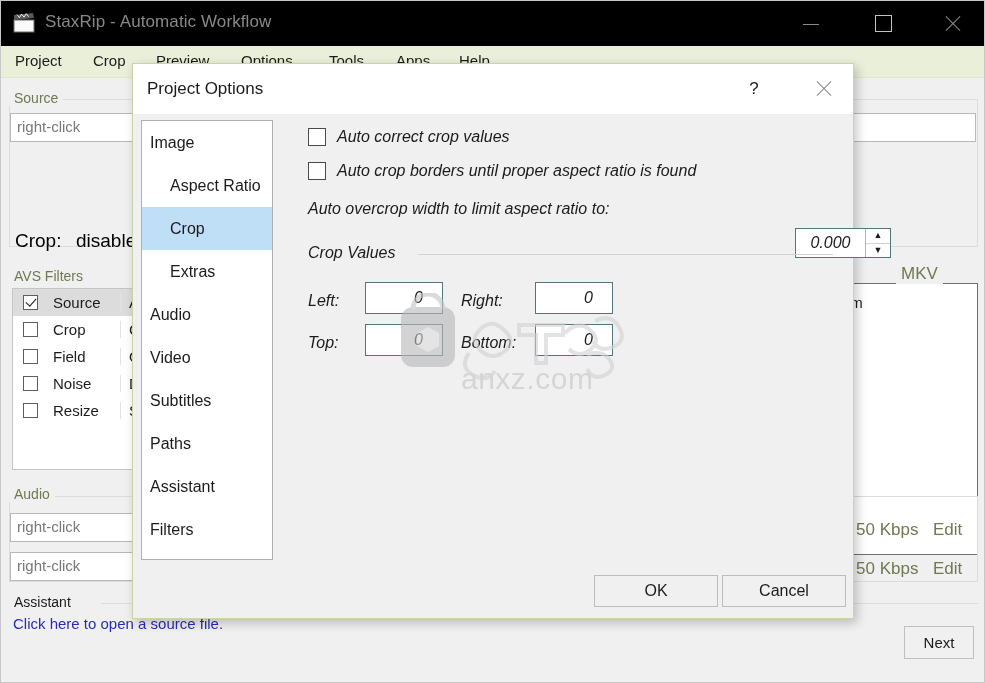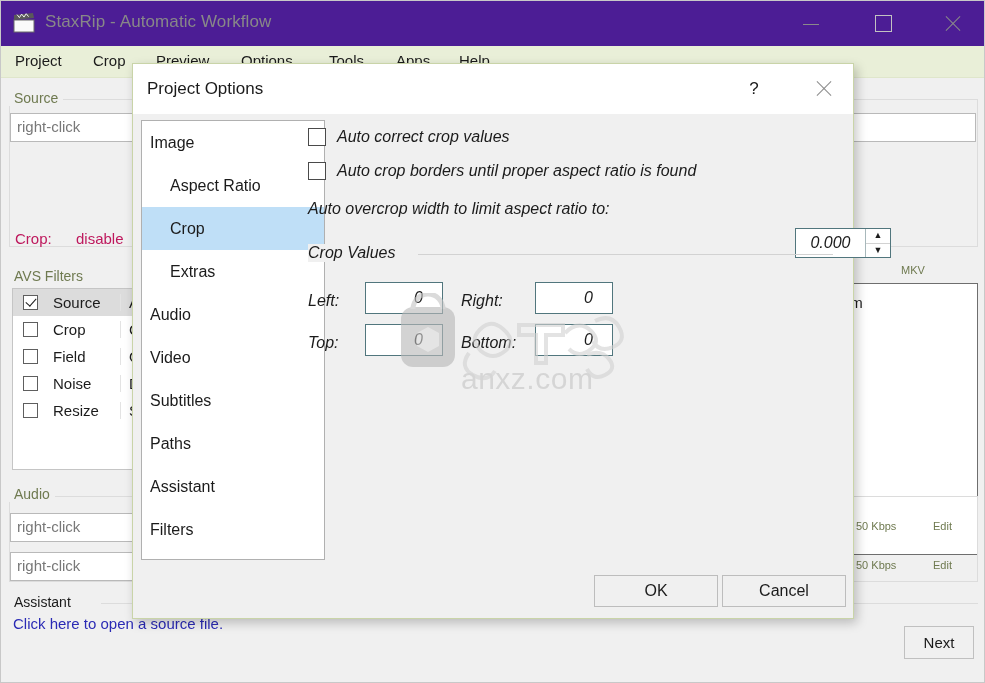--- a/index.html
+++ b/index.html
@@ -15,21 +15,21 @@
     background: #f0f0f0;
     border: 1px solid #c8c8c8;
     box-sizing: border-box;
     overflow: hidden;
   }
 
   
   .titlebar {
     position: absolute; left: 0; top: 0;
     width: 985px; height: 45px;
-    background: #4c1d95;
+    background: #000000;
     box-sizing: border-box;
   }
   .title-icon {
     position: absolute; left: 12px; top: 12px;
     width: 22px; height: 20px;
   }
   .title-text {
     position: absolute; left: 44px; top: 11px;
     font-size: 17px; color: #888888;
     letter-spacing: 0.1px;
@@ -96,26 +96,26 @@
     background: #ffffff;
     border: 1px solid #b9b9b9;
     box-sizing: border-box;
     font-size: 15px; color: #787878;
     padding: 4px 6px;
     white-space: nowrap;
     overflow: hidden;
   }
   .plain-text {
     position: absolute;
-    font-size: 15px; color: #be185d;
+    font-size: 19px; color: #000000;
     white-space: nowrap;
   }
   .olive-text {
     position: absolute;
-    font-size: 11px; color: #6f7a50;
+    font-size: 17px; color: #6f7a50;
     white-space: nowrap;
   }
 
   
   .listbox {
     position: absolute;
     background: #ffffff;
     border: 1px solid #c5c5c5;
     box-sizing: border-box;
     overflow: hidden;
@@ -203,21 +203,21 @@
     width: 46px; height: 46px;
     display: flex; align-items: center; justify-content: center;
   }
   .dlg-body {
     position: absolute; left: 0; top: 50px;
     width: 720px; height: 504px;
     background: #f0f0f0;
   }
   .nav-list {
     position: absolute; left: 8px; top: 6px;
-    width: 184px; height: 440px;
+    width: 132px; height: 440px;
     background: #ffffff;
     border: 1px solid #b0b0b0;
     box-sizing: border-box;
     overflow: hidden;
   }
   .nav-item {
     height: 43px;
     display: flex; align-items: center;
     font-size: 16px; color: #1b1b1b;
     padding-left: 8px;

